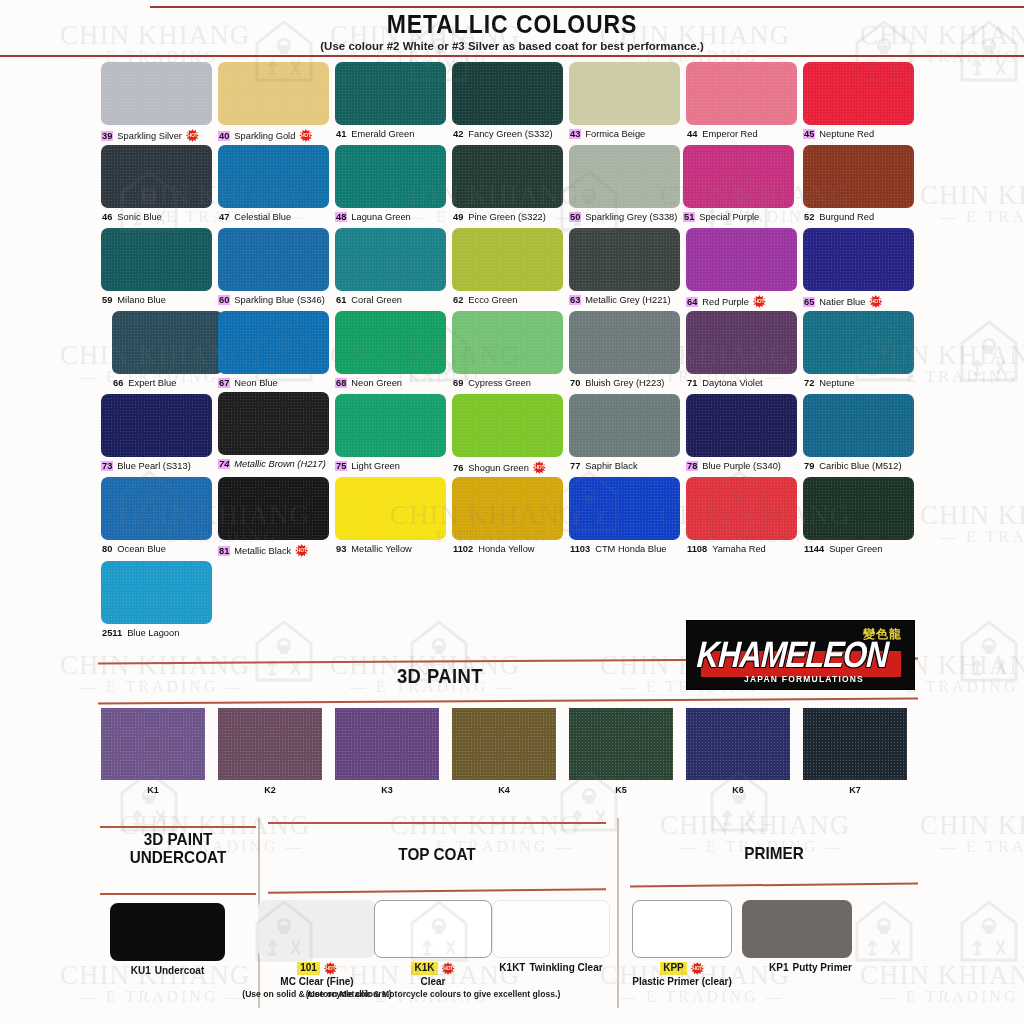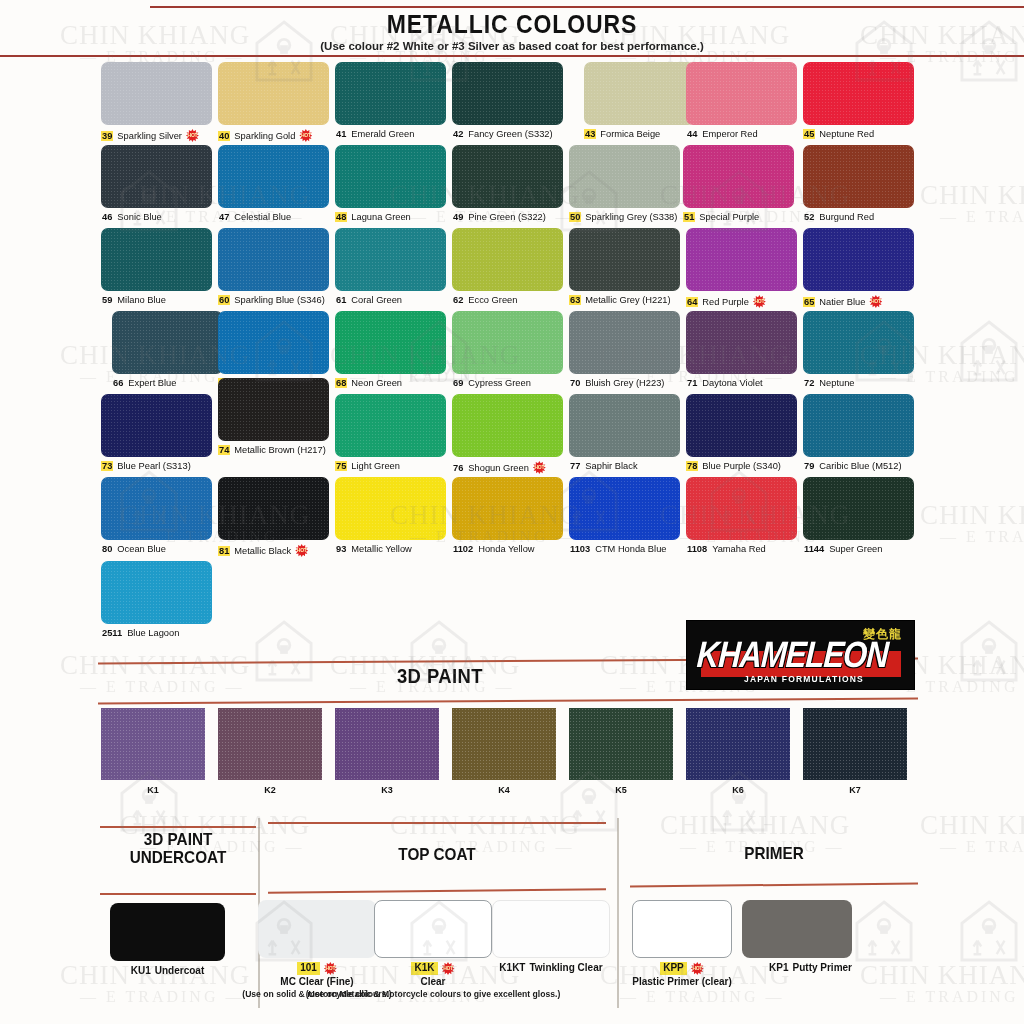--- a/index.html
+++ b/index.html
@@ -84,21 +84,21 @@
     margin-top: 4px;
     font-size: 9.3px;
     color: #111;
     white-space: nowrap;
     display: flex;
     align-items: center;
     gap: 4px;
     font-family: "Liberation Sans", sans-serif;
   }
   .swatch-code { font-weight: 600; padding: 0 1px; }
-  .swatch-code.hl { background: #fde047; }
+  .swatch-code.hl { background: #f0abfc; }
   .swatch-name { font-weight: 500; }
 
   
   .hot {
     position: relative;
     display: inline-block;
     width: 13px; height: 13px;
     flex: 0 0 13px;
   }
   .hot i {
@@ -497,21 +497,21 @@
           <span class="swatch-name">Emerald Green</span>
         </div>
       </div>
       <div class="swatch-cell" style="left: 452px; top: 62px;">
         <div class="swatch-chip" style="background: rgb(27, 63, 60);"></div>
         <div class="swatch-label">
           <span class="swatch-code">42</span>
           <span class="swatch-name">Fancy Green (S332)</span>
         </div>
       </div>
-      <div class="swatch-cell" style="left: 584px; top: 62px;">
+      <div class="swatch-cell" style="left: 569px; top: 62px;">
         <div class="swatch-chip" style="background: rgb(205, 203, 164);"></div>
         <div class="swatch-label">
           <span class="swatch-code hl">43</span>
           <span class="swatch-name">Formica Beige</span>
         </div>
       </div>
       <div class="swatch-cell" style="left: 686px; top: 62px;">
         <div class="swatch-chip" style="background: rgb(231, 117, 139);"></div>
         <div class="swatch-label">
           <span class="swatch-code">44</span>
@@ -680,21 +680,21 @@
           <span class="swatch-name">Neptune</span>
         </div>
       </div>
       <div class="swatch-cell" style="left: 101px; top: 394px;">
         <div class="swatch-chip" style="background: rgb(27, 31, 92);"></div>
         <div class="swatch-label">
           <span class="swatch-code hl">73</span>
           <span class="swatch-name">Blue Pearl (S313)</span>
         </div>
       </div>
-      <div class="swatch-cell" style="left: 218px; top: 378px;">
+      <div class="swatch-cell" style="left: 218px; top: 392px; font-style: italic;">
         <div class="swatch-chip" style="background: rgb(33, 31, 30);"></div>
         <div class="swatch-label">
           <span class="swatch-code hl">74</span>
           <span class="swatch-name">Metallic Brown (H217)</span>
         </div>
       </div>
       <div class="swatch-cell" style="left: 335px; top: 394px;">
         <div class="swatch-chip" style="background: rgb(23, 160, 109);"></div>
         <div class="swatch-label">
           <span class="swatch-code hl">75</span>

